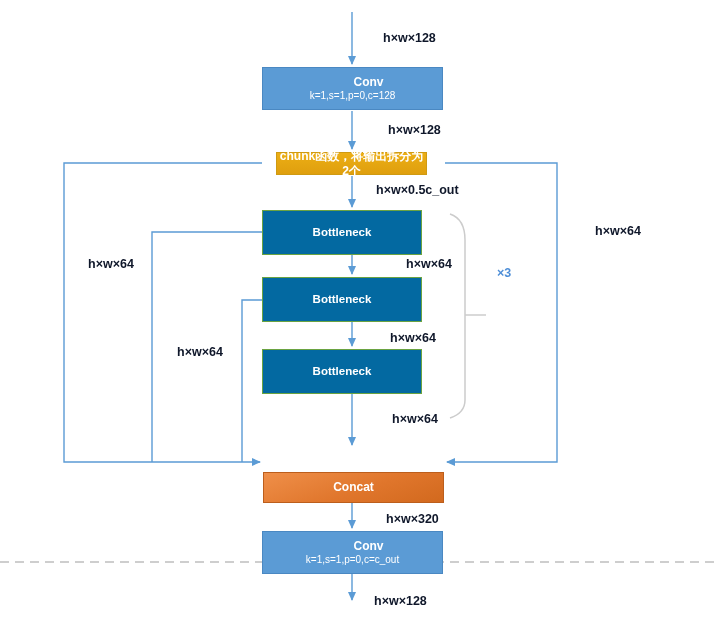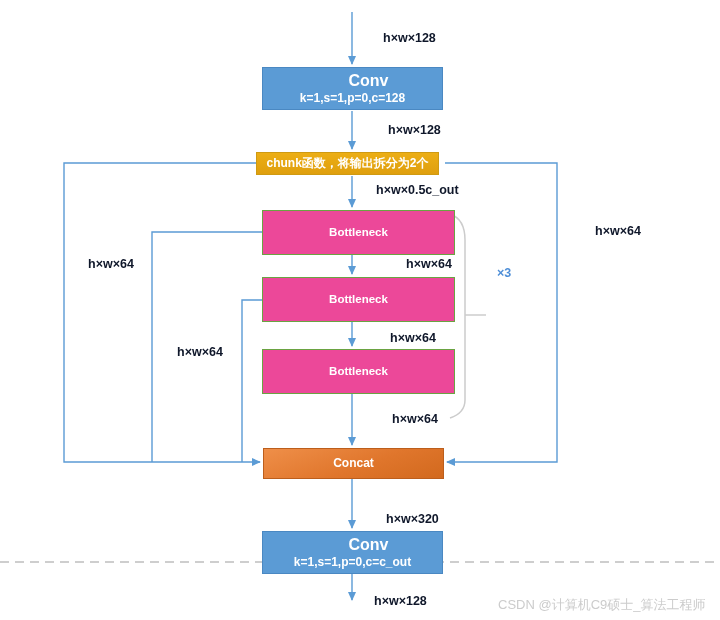--- a/index.html
+++ b/index.html
@@ -6,42 +6,42 @@
   #canvas{
     position:relative;width:720px;height:620px;background:#ffffff;
     font-family:"Liberation Sans","DejaVu Sans",sans-serif;overflow:hidden;
   }
   svg.wires{position:absolute;left:0;top:0;width:720px;height:620px;}
   .node{
     position:absolute;display:flex;flex-direction:column;align-items:center;
     justify-content:center;color:#ffffff;text-align:center;box-sizing:border-box;
     line-height:1.25;
   }
-  .node .title{font-size:16px;font-weight:700;margin-left:32px;}
-  .node .subtitle{font-size:12px;font-weight:700;}
+  .node .title{font-size:12px;font-weight:700;margin-left:32px;}
+  .node .subtitle{font-size:10px;font-weight:400;}
   .conv{
     left:262px;width:181px;height:43px;
     background:#5b9bd5;border:1px solid #4a88c2;
   }
   #conv1{top:67px;}
   #conv2{top:531px;}
   .chunk{
-    left:256px;top:152px;width:183px;height:23px;
+    left:276px;top:152px;width:151px;height:23px;
     background:linear-gradient(180deg,#ecae15,#df9f0e);
     border:1px solid #cf9a12;
     font-size:12px;font-weight:700;
   }
   .bottleneck{
-    left:262px;width:193px;height:45px;
-    background:#ec4899;border:1px solid #6aa342;
+    left:262px;width:160px;height:45px;
+    background:#0369a1;border:1px solid #6aa342;
     font-size:11.5px;font-weight:700;
   }
   #b1{top:210px;} #b2{top:277px;} #b3{top:349px;}
   .concat{
-    left:263px;top:448px;width:181px;height:31px;
+    left:263px;top:472px;width:181px;height:31px;
     background:linear-gradient(160deg,#ef8f49 0%,#e0762c 55%,#d2691e 100%);
     border:1px solid #bc5e1c;
     font-size:12px;font-weight:700;
   }
   .edge-label{
     position:absolute;color:#0f172a;font-size:12.5px;font-weight:700;
     white-space:nowrap;
   }
   .repeat-label{
     position:absolute;left:497px;top:266px;color:#4e8ed7;
@@ -120,15 +120,14 @@
   <span class="edge-label" style="left:390px;top:331px">h×w×64</span>
   <span class="edge-label" style="left:392px;top:412px">h×w×64</span>
   <span class="edge-label" style="left:88px;top:257px">h×w×64</span>
   <span class="edge-label" style="left:177px;top:345px">h×w×64</span>
   <span class="edge-label" style="left:595px;top:224px">h×w×64</span>
   <span class="edge-label" style="left:386px;top:512px">h×w×320</span>
   <span class="edge-label" style="left:374px;top:594px">h×w×128</span>
 
   <span class="repeat-label">×3</span>
 
-  <span class="watermark">CSDN @计算机C9硕士_算法工程师</span>
 
 </div>
 
 </body></html>

